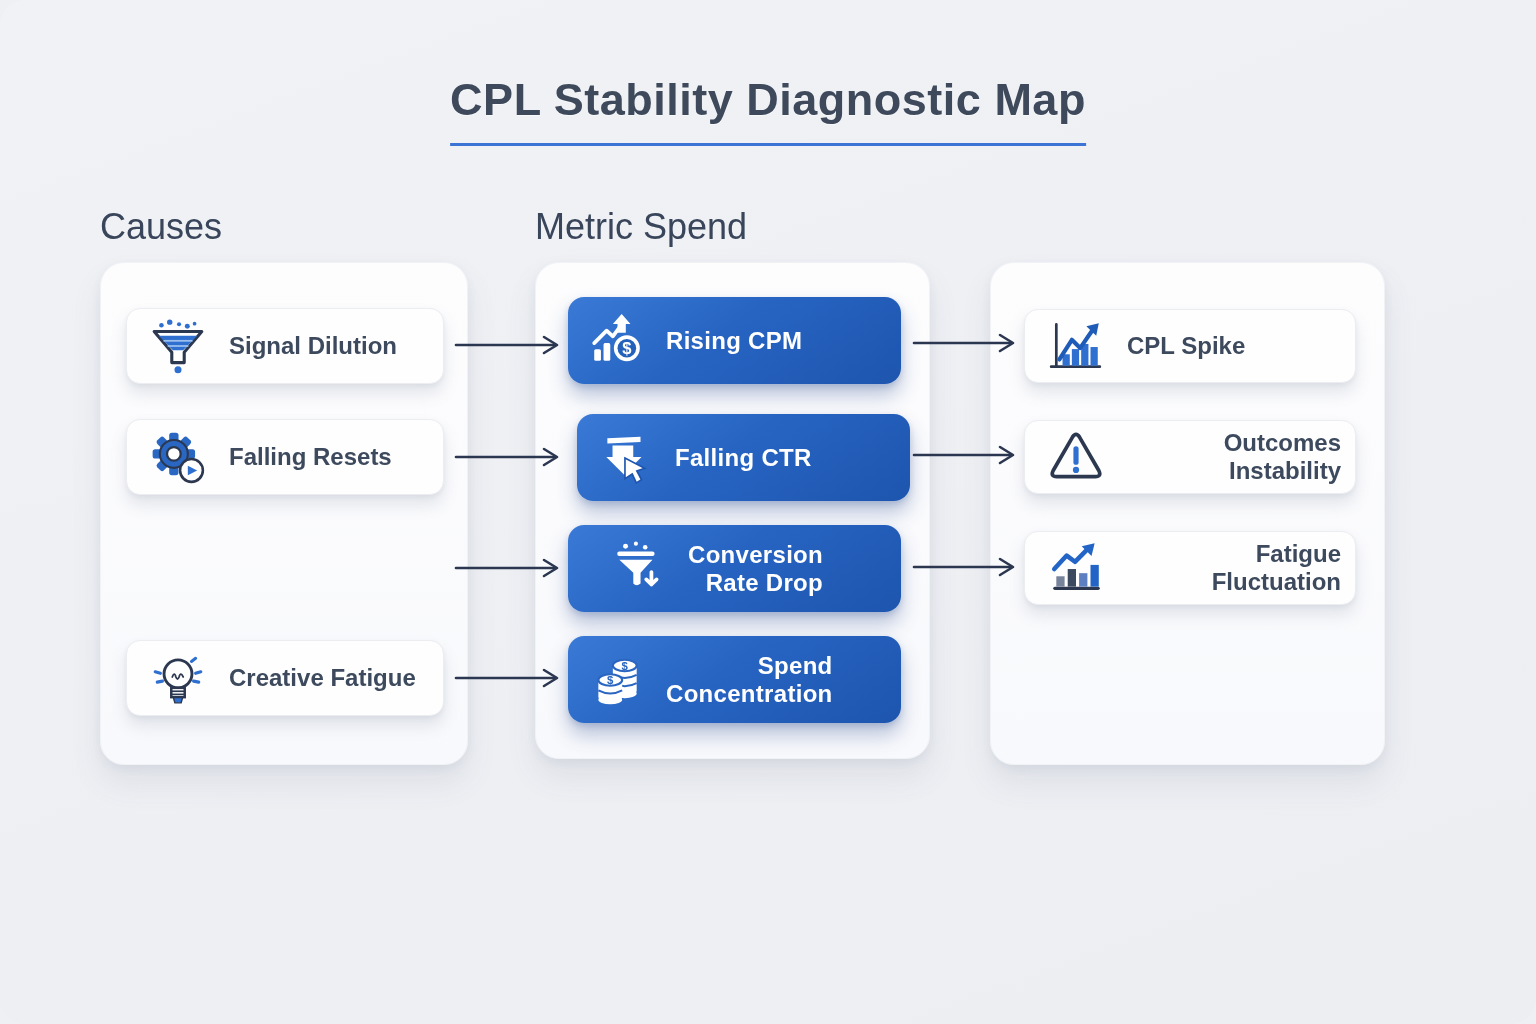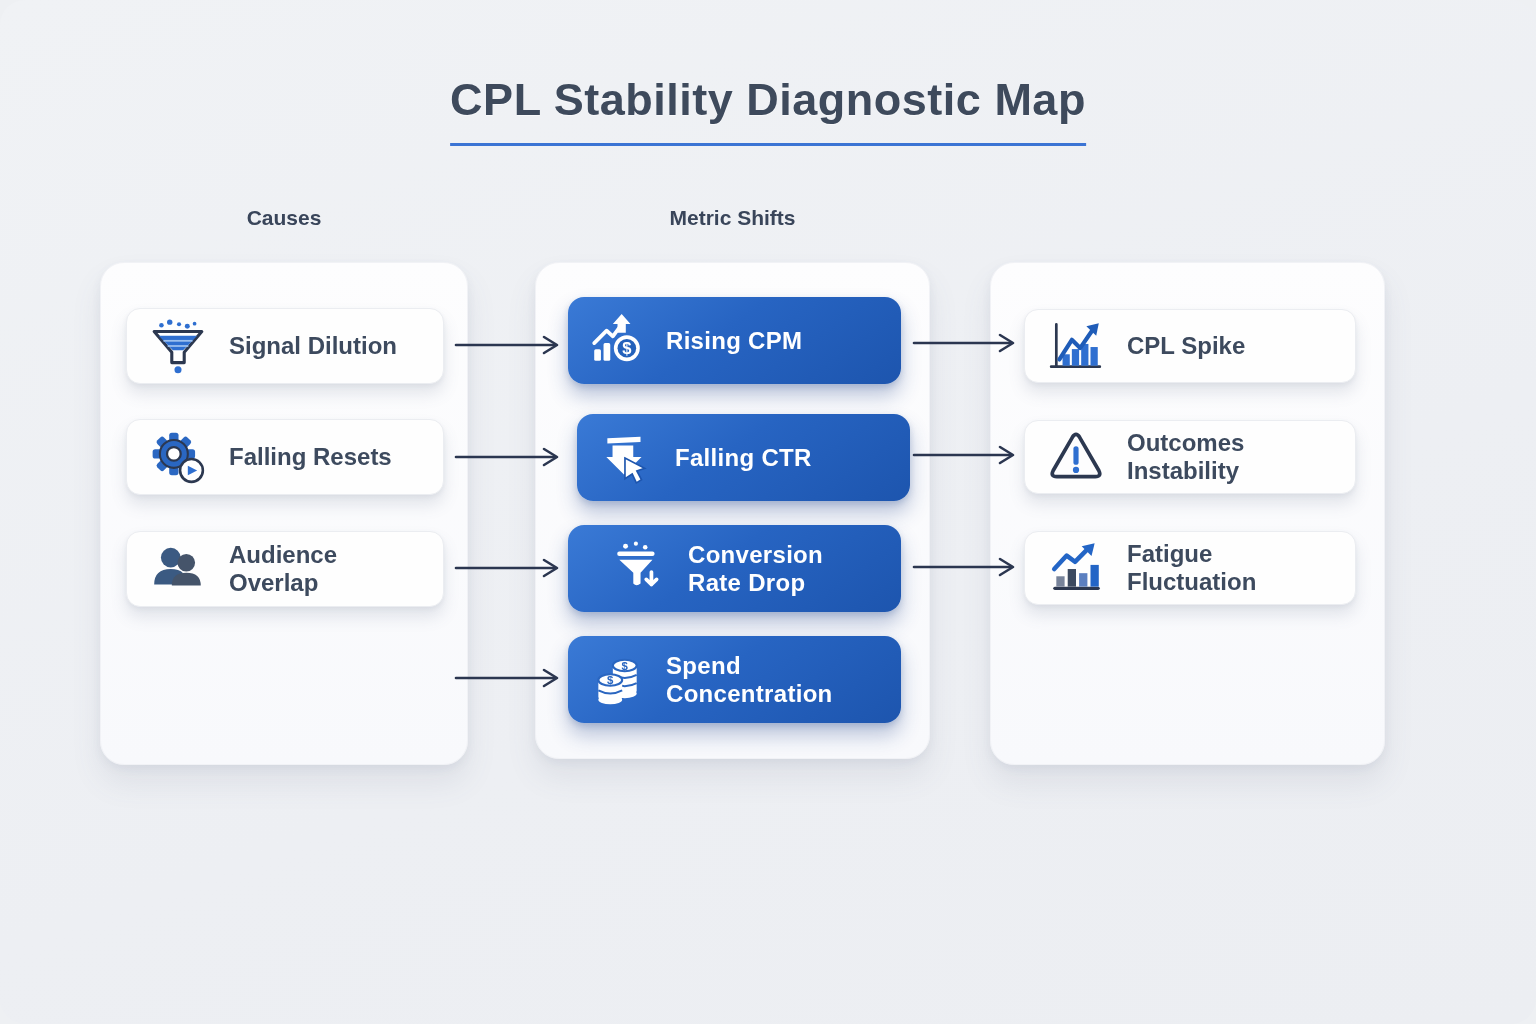--- a/index.html
+++ b/index.html
@@ -8,32 +8,33 @@
   .canvas { position:relative; width:1536px; height:1024px; background:linear-gradient(160deg,#f0f2f5 0%,#edeff3 60%,#eceef2 100%);border-radius:25px; }
 
   .title {
     position:absolute; top:74px; left:50%; transform:translateX(-50%);
     font-size:45px; font-weight:700; color:#3e4a5c; letter-spacing:.5px;
     padding-bottom:17px; border-bottom:3px solid #3b74d4; white-space:nowrap;
     text-shadow:0 1px 1px rgba(255,255,255,.6);
   }
 
   .col-header {
-    position:absolute; top:206px; text-align:center;
-    font-size:21px; font-weight:700; color:#39455a;
+    position:absolute; top:206px; text-align:left;
+    font-size:36px; font-weight:400; color:#39455a;
   }
   .hdr-causes   { left:100px; width:368px; }
   .hdr-metrics  { left:535px; width:395px; }
   .hdr-outcomes { left:990px; width:395px; }
 
   .panel {
     position:absolute; top:262px; height:503px; border-radius:24px;
     background:linear-gradient(180deg,#fdfdfe 0%,#f8f9fc 100%);
     border:1px solid #f1f2f6;
     box-shadow:0 18px 30px rgba(90,100,130,.10), 0 4px 10px rgba(90,100,130,.07);
+    text-align:right;
   }
   .panel-causes   { left:100px; width:368px; }
   .panel-metrics  { left:535px; width:395px; height:497px; }
   .panel-outcomes { left:990px; width:395px; }
 
   .wcard {
     position:absolute; left:25px; width:318px; height:76px;
     background:#fefefe; border:1px solid #ebedf1; border-radius:14px;
     box-shadow:0 10px 16px rgba(90,100,130,.15), 0 2px 4px rgba(90,100,130,.08);
     display:flex; align-items:center; gap:20px; padding:0 14px 0 20px;
@@ -57,21 +58,21 @@
   .arrows { position:absolute; inset:0; pointer-events:none; }
 </style>
 </head>
 <body>
 
 <div class="canvas">
 
   <div class="title">CPL Stability Diagnostic Map</div>
 
   <div class="col-header hdr-causes">Causes</div>
-  <div class="col-header hdr-metrics">Metric Shifts</div>
+  <div class="col-header hdr-metrics">Metric Spend</div>
 
   <div class="panel panel-causes">
 
     <div class="wcard" style="top:45px;">
       <span class="ic">
         <svg viewBox="0 0 56 56">
           <circle cx="12" cy="8" r="2.2" fill="#2f6fd0"></circle>
           <circle cx="20" cy="5" r="2.6" fill="#2f6fd0"></circle>
           <circle cx="29" cy="7" r="2.0" fill="#2f6fd0"></circle>
           <circle cx="37" cy="9" r="2.4" fill="#2f6fd0"></circle>
@@ -99,32 +100,41 @@
             <circle r="13.5" fill="#2a67c2" stroke="#2c3850" stroke-width="2"></circle>
             <circle r="6.6" fill="#ffffff" stroke="#2c3850" stroke-width="2.2"></circle>
           </g>
           <circle cx="41" cy="41" r="11" fill="#ffffff" stroke="#2c3850" stroke-width="2.5"></circle>
           <path d="M37.5 36.5 L46.5 41 L37.5 45.5 Z" fill="#2f6fd0"></path>
         </svg>
       </span>
       <span class="lbl">Falling Resets</span>
     </div>
 
-    <div class="wcard" style="top:268px;">
-      <span class="ic">
-        <svg viewBox="0 0 56 56">
-          <circle cx="21" cy="17" r="9.5" fill="#3b5a82"></circle>
-          <path d="M5 43 Q5 28 21 28 Q29 28 33 32 Q24 36 23 43 Z" fill="#3b5a82"></path>
-          <circle cx="36" cy="22" r="8.5" fill="#45546a"></circle>
-          <path d="M22 44 Q22 31.5 36 31.5 Q50 31.5 50 44 Z" fill="#45546a"></path>
-        </svg>
-      </span>
-      <span class="lbl">Audience Overlap</span>
-    </div>
-
+
+    <div class="wcard" style="top:377px;">
+      <span class="ic">
+        <svg viewBox="0 0 56 56">
+          <g stroke="#2f6fd0" stroke-width="3" stroke-linecap="round">
+            <line x1="6" y1="22" x2="11" y2="23.5"></line>
+            <line x1="8" y1="32" x2="13" y2="31"></line>
+            <line x1="45" y1="23.5" x2="50" y2="22"></line>
+            <line x1="43" y1="31" x2="48" y2="32"></line>
+            <line x1="41" y1="12" x2="45" y2="9"></line>
+          </g>
+          <circle cx="28" cy="24" r="13.5" fill="#ffffff" stroke="#2c3850" stroke-width="2.8"></circle>
+          <path d="M22.5 27 Q24.5 21.5 26 27 Q27.5 31 29 27 Q30.5 21.5 33 27" fill="none" stroke="#2c3850" stroke-width="1.8" stroke-linecap="round"></path>
+          <rect x="21.5" y="37.5" width="13" height="9" fill="#ffffff" stroke="#2c3850" stroke-width="2.4"></rect>
+          <line x1="21.5" y1="40.8" x2="34.5" y2="40.8" stroke="#2c3850" stroke-width="1.6"></line>
+          <line x1="21.5" y1="43.8" x2="34.5" y2="43.8" stroke="#2c3850" stroke-width="1.6"></line>
+          <path d="M23.5 46.8 H32.5 L31 52 H25 Z" fill="#2f6fd0" stroke="#2c3850" stroke-width="1.4"></path>
+        </svg>
+      </span>
+      <span class="lbl">Creative Fatigue</span>
+    </div>
   </div>
 
   <div class="panel panel-metrics">
 
     <div class="bcard" style="top:34px;">
       <span class="ic">
         <svg viewBox="0 0 56 56">
           <rect x="6" y="36" width="6.5" height="11" rx="1.5" fill="#ffffff"></rect>
           <rect x="15" y="30" width="6.5" height="17" rx="1.5" fill="#ffffff"></rect>
           <path d="M6 30 L18 18 L24 23.5 L31 14" stroke="#ffffff" stroke-width="3.6" fill="none" stroke-linecap="round" stroke-linejoin="round"></path>

